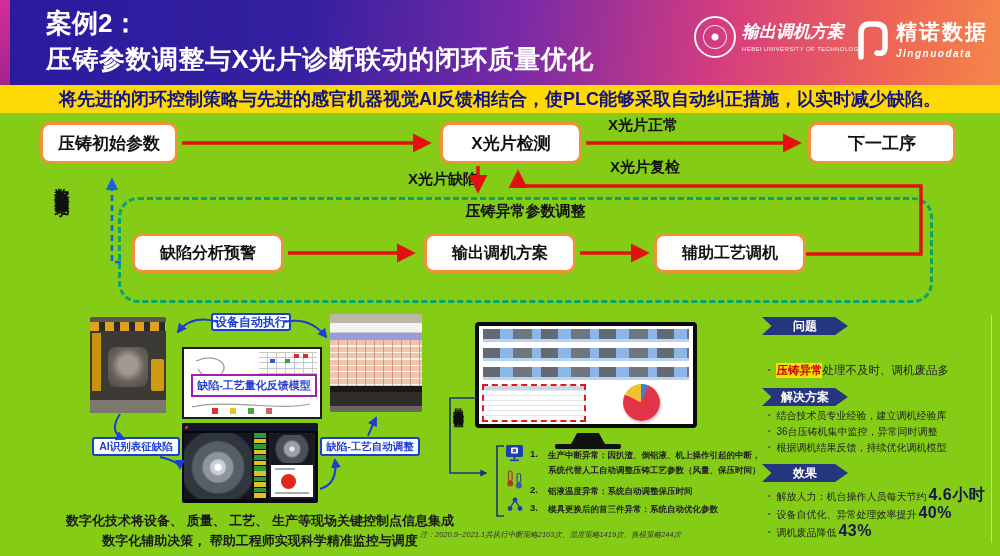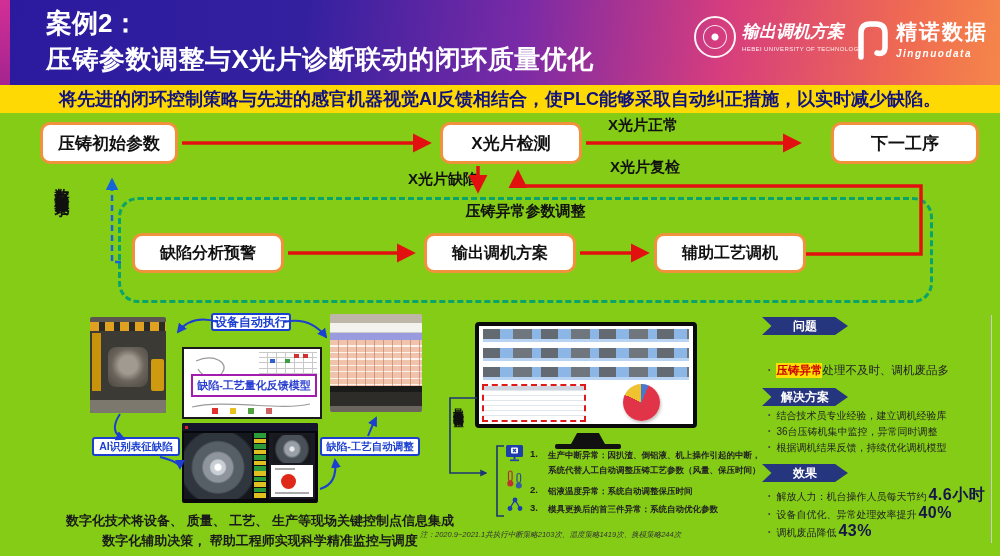--- a/index.html
+++ b/index.html
@@ -30,21 +30,21 @@
   .banner { position:absolute; left:0; top:85px; width:1000px; height:28px; background:#ffd903;
     color:#10127e; font-size:18px; font-weight:bold; text-align:center; line-height:28px; }
 
   
   .fbox { position:absolute; background:#fff; border:3px solid #f0923c; border-radius:10px;
     display:flex; align-items:center; justify-content:center; font-weight:bold; color:#111; z-index:2; }
   .fb-lg { height:42px; top:122px; font-size:17px; }
   .fb-sm { height:40px; top:233px; font-size:16px; }
   #b-initial { left:40px; width:138px; }
   #b-detect  { left:440px; width:142px; }
-  #b-next    { left:831px; width:148px; }
+  #b-next    { left:808px; width:148px;border-radius:9px; }
   #b-warn    { left:132px; width:152px; }
   #b-plan    { left:424px; width:152px; }
   #b-assist  { left:654px; width:152px; }
   .greenbox { position:absolute; left:118px; top:197px; width:815px; height:106px;
     border:3px dashed #0ba36c; border-radius:20px; z-index:1; }
   .gtitle { position:absolute; left:118px; top:202px; width:815px; text-align:center;
     font-size:15px; font-weight:bold; color:#111; z-index:2; }
   .elabel { position:absolute; font-size:15px; font-weight:bold; color:#111; z-index:2; }
   #lab-normal  { left:608px; top:116px; }
   #lab-recheck { left:610px; top:158px; }

